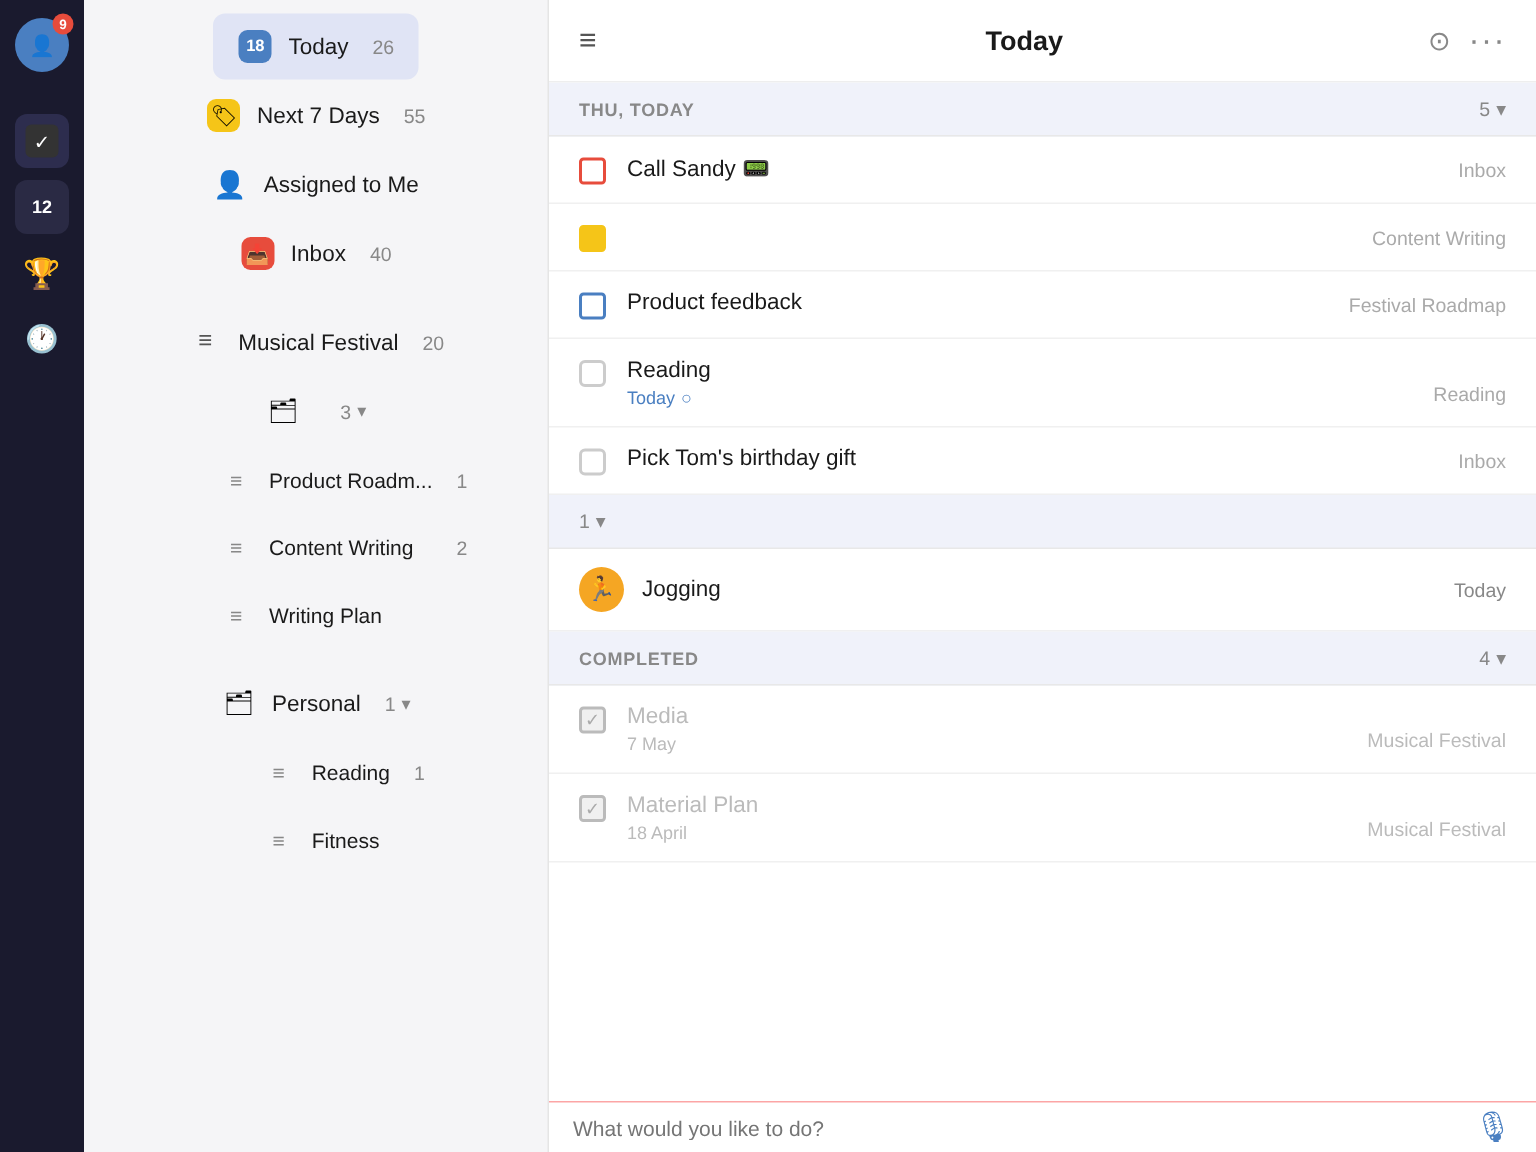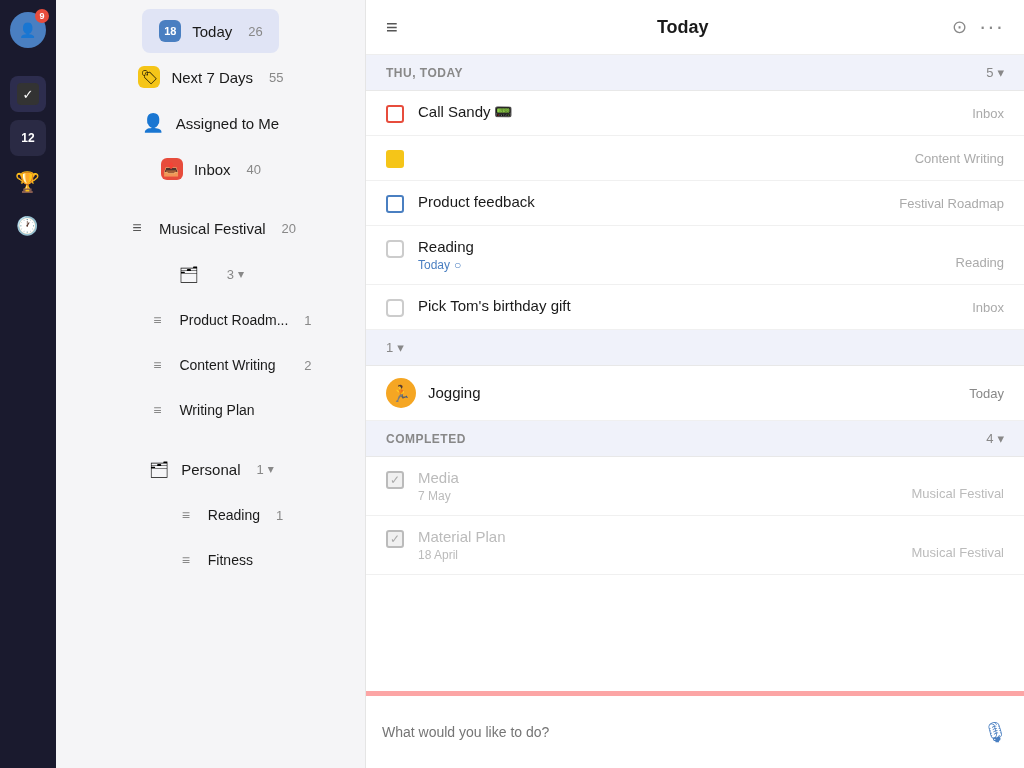--- a/index.html
+++ b/index.html
@@ -141,21 +141,21 @@
     .jogging-today { font-size: 13px; color: #888; align-self: center; margin-left: auto; }
 
     
     .completed-task .task-checkbox { border-color: #bbb; background: #f0f0f0; }
     .completed-task .task-title { color: #bbb; }
     .completed-task .task-subtitle-date { color: #bbb; font-size: 12px; margin-top: 2px; }
     .completed-task .task-project { color: #bbb; }
 
     
     .input-bar {
-      border-top: 5px solid #fca5a5; padding: 24px 16px;
+      border-top: 1px solid #fca5a5; padding: 4px 16px;
       display: flex; align-items: center; background: #fff; flex-shrink: 0;
     }
     .input-field {
       flex: 1; border: none; outline: none; font-size: 14px; color: #999;
       background: transparent;
     }
     .mic-icon { font-size: 20px; color: #4a7fc1; cursor: pointer; }
 
     
     .sidebar::-webkit-scrollbar, .content-area::-webkit-scrollbar { width: 4px; }

